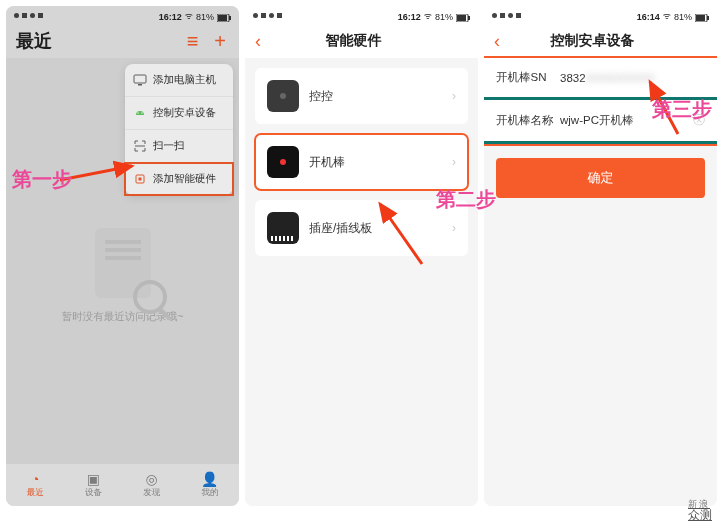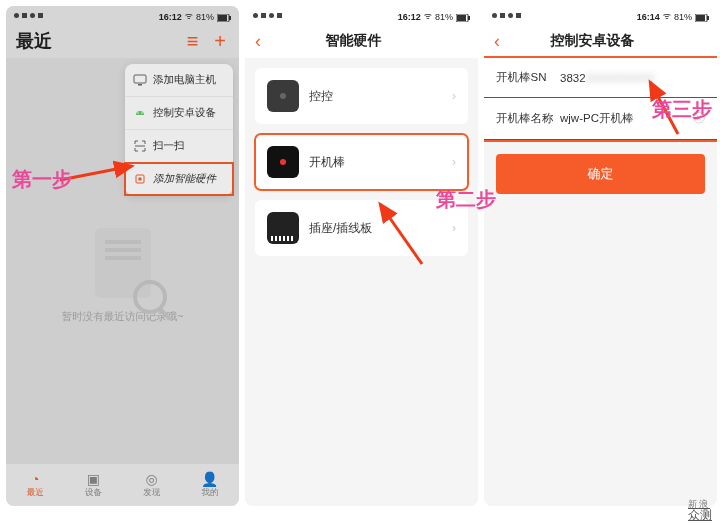--- a/index.html
+++ b/index.html
@@ -80,21 +80,21 @@
     border-radius: 8px;
     box-shadow: 0 2px 8px rgba(0,0,0,.12);
     z-index: 3;
   }
   .menu .mi {
     display: flex; align-items: center; gap: 6px;
     padding: 9px 8px;
     font-size: 10.5px; color: #333;
     border-bottom: 1px solid #f0f0f0;
   }
-  .menu .mi:last-child { border-bottom: none; font-style: italic; }
+  .menu .mi:last-child { border-bottom: none; }
   .menu .mi .mico { width: 14px; height: 14px; display: flex; align-items: center; justify-content: center; }
   .hl-orange { outline: 2px solid #f65c2a; outline-offset: -1px; }
   
   .empty {
     position: absolute; top: 170px; left: 0; right: 0;
     display: flex; flex-direction: column; align-items: center; gap: 12px;
     color: #aaa;
   }
   .empty .doc {
     width: 56px; height: 70px; border-radius: 6px; background: #d9d9d9;
@@ -144,21 +144,21 @@
   .thumb.strip::after {
     content: ""; position: absolute; left: 4px; right: 4px; bottom: 3px; height: 5px;
     background: repeating-linear-gradient(90deg,#fff 0 2px,#222 2px 4px);
   }
   
   .form { background: #fff; }
   .row {
     display: flex; align-items: center;
     padding: 12px 12px;
     font-size: 11.5px; color: #333;
-    border-bottom: 1px solid #0f766e;
+    border-bottom: 3px solid #0f766e;
     min-height: 40px;
   }
   .row .lab { width: 64px; color: #333; }
   .row .val { flex: 1; color: #333; }
   .row .val.blur span.b { filter: blur(3px); color: #bbb; }
   .row .clr { color: #ccc; font-size: 12px; }
   .btn {
     margin: 14px 12px;
     background: #f65c2a;
     color: #fff;

